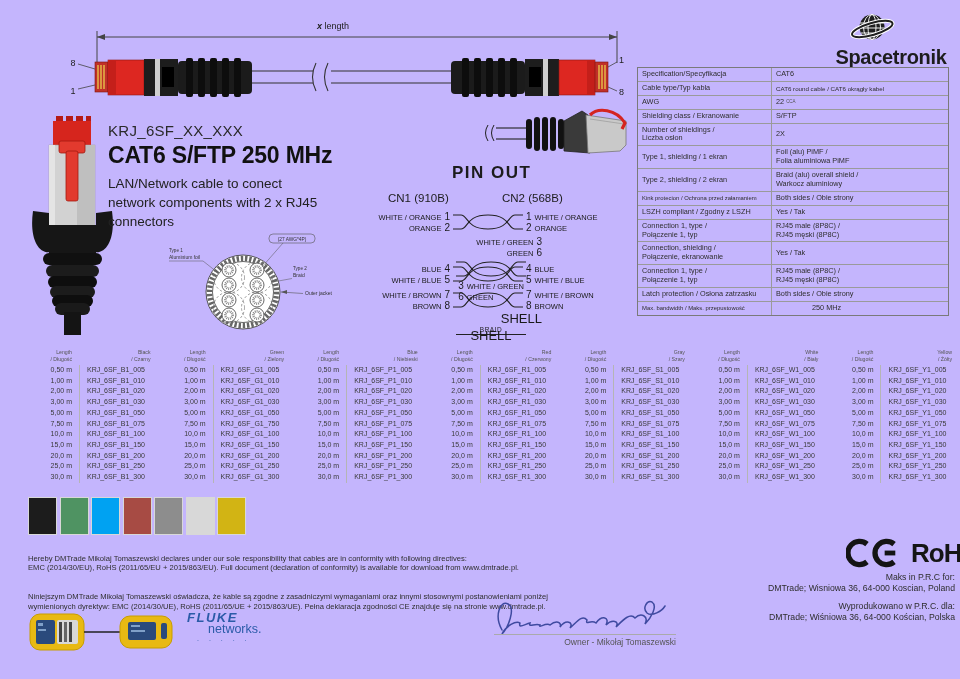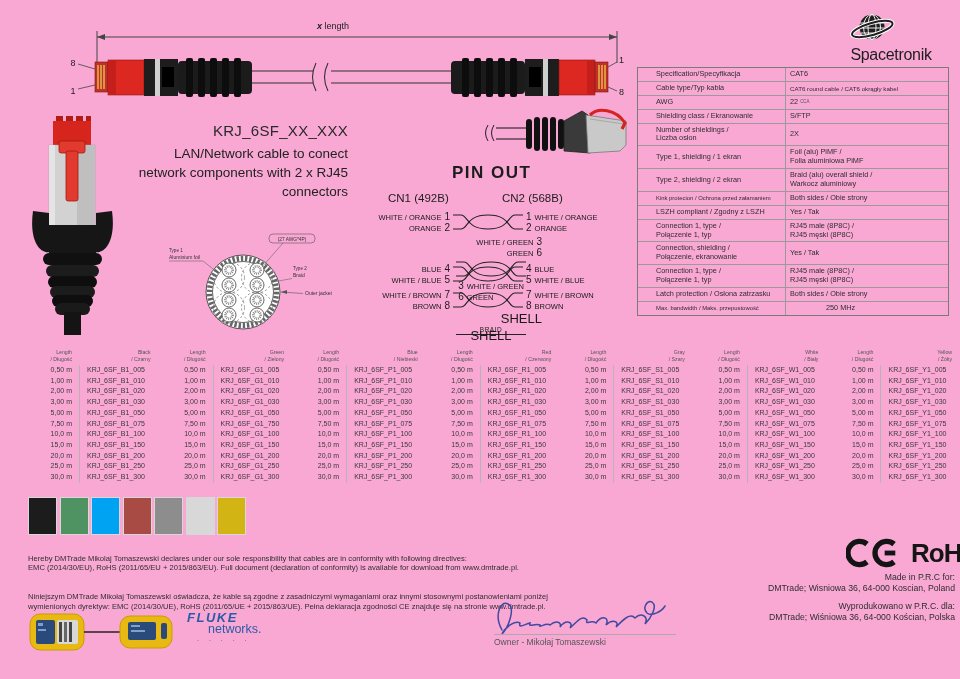--- a/index.html
+++ b/index.html
@@ -1,37 +1,37 @@
 <!DOCTYPE html>
 <html><head>
 <meta charset="utf-8">
 <style>
   html,body{margin:0;padding:0;background:#fff;}
-  .page{position:relative;width:960px;height:679px;background:#f9a8d4;overflow:hidden;
+  .page{position:relative;width:960px;height:679px;background:#c4b5fd;overflow:hidden;
         font-family:"Liberation Sans","DejaVu Sans",sans-serif;color:#2e2e2e;}
   .abs{position:absolute;}
 
   
   .brand{left:828px;top:12px;width:126px;text-align:center;}
-  .brand-text{font-size:16px;font-weight:400;color:#1d1d1d;letter-spacing:-0.3px;margin-top:-2px;}
+  .brand-text{font-size:20px;font-weight:700;color:#1d1d1d;letter-spacing:-0.3px;margin-top:-2px;}
 
   
   .spec-table{left:637px;top:67px;width:312px;border:1px solid #7a7a7a;box-sizing:border-box;}
   .spec-row{display:flex;border-bottom:1px solid #9a9a9a;align-items:stretch;}
   .spec-row:last-child{border-bottom:none;gap:36px;}
   .spec-label{width:134px;border-right:1px solid #9a9a9a;padding:2px 3px 2px 4px;font-size:7.3px;
-              line-height:1.22;white-space:pre-line;display:flex;flex-direction:column;justify-content:center;box-sizing:border-box;margin-left:14px;}
+              line-height:1.22;white-space:pre-line;display:flex;flex-direction:column;justify-content:center;box-sizing:border-box;}
   .spec-value{flex:1;padding:2px 4px;font-size:7.3px;line-height:1.22;white-space:pre-line;
               display:flex;flex-direction:row;align-items:center;box-sizing:border-box;}
   .spec-row.sm-label .spec-label{font-size:5.9px;}
   .spec-row.sm-value .spec-value{font-size:6.2px;}
   .spec-tiny{font-size:4.5px;margin-left:2px;color:#555;}
 
   
-  .title-block{left:108px;top:122px;width:240px;text-align:right;}
+  .title-block{left:108px;top:122px;width:240px;}
   .model{font-size:15px;color:#2a2a2a;letter-spacing:0.3px;}
   .big-title{font-size:23px;font-weight:bold;color:#111;margin-top:3px;letter-spacing:-0.2px;}
   .descr{font-size:13.5px;color:#222;margin-top:5px;line-height:1.42;white-space:pre-line;}
 
   
   .pinout-title{left:452px;top:163px;font-size:17px;color:#1c1c1c;letter-spacing:1.5px;font-weight:700;}
   .cn1{left:388px;top:192px;font-size:11.5px;color:#1c1c1c;}
   .cn2{left:502px;top:192px;font-size:11.5px;color:#1c1c1c;}
   .pin-group{left:348px;width:286px;height:24px;display:flex;align-items:center;}
   .pin-left{width:102px;text-align:right;}
@@ -74,21 +74,21 @@
   .made .gap{height:6px;}
 
   
   .fluke-logo{left:187px;top:610px;color:#2b5ba8;}
   .fluke-word{font-size:13px;font-weight:bold;font-style:italic;letter-spacing:1.5px;}
   .fluke-net{font-size:12.5px;margin-left:21px;margin-top:-3px;}
   .fluke-dots{font-size:7px;letter-spacing:4px;margin-left:10px;margin-top:-1px;color:#2b5ba8;}
 
   
   .sig-line{left:494px;top:634px;width:182px;border-top:1px solid #aaa;}
-  .sig-caption{left:494px;top:637px;width:182px;text-align:left;font-size:8.5px;color:#555;}
+  .sig-caption{left:494px;top:637px;width:182px;text-align:right;font-size:8.5px;color:#555;}
 </style>
 </head>
 <body>
 
 <div class="page">
 
   <svg class="abs" style="left:55px;top:15px;" width="580" height="95" viewBox="0 0 580 95">
 
     <line x1="42" y1="16" x2="42" y2="48" stroke="#444" stroke-width="1"></line>
     <line x1="562" y1="16" x2="562" y2="48" stroke="#444" stroke-width="1"></line>
@@ -247,20 +247,21 @@
     <rect x="21" y="150" width="53" height="12" rx="6" fill="#1c1c1c"></rect>
     <rect x="23" y="161" width="49" height="12" rx="6" fill="#0e0e0e"></rect>
     <rect x="25" y="171" width="45" height="12" rx="6" fill="#1c1c1c"></rect>
     <rect x="27" y="180" width="41" height="12" rx="6" fill="#0e0e0e"></rect>
     <rect x="30" y="188" width="35" height="12" rx="6" fill="#1a1a1a"></rect>
     <rect x="39" y="197" width="17" height="23" fill="#141414"></rect>
   </svg>
 
   <div class="abs title-block">
     <div class="model">KRJ_6SF_XX_XXX</div>
+    <div class="big-title">CAT6 S/FTP 250 MHz</div>
     <div class="descr">LAN/Network cable to conect
 network components with 2 x RJ45
 connectors</div>
   </div>
 
   <svg class="abs" style="left:163px;top:230px;" width="190" height="108" viewBox="0 0 190 108">
     <circle cx="80" cy="62" r="37" fill="#fff" stroke="#444" stroke-width="0.9"></circle>
     <circle cx="80" cy="62" r="33.5" fill="none" stroke="#666" stroke-width="5.5" stroke-dasharray="2.4,1.8"></circle>
     <circle cx="80" cy="62" r="30.5" fill="#fff" stroke="#444" stroke-width="0.8"></circle>
     <circle cx="66" cy="47.5" r="15.5" fill="none" stroke="#777" stroke-width="0.7" stroke-dasharray="2.5,2"></circle>
@@ -313,21 +314,21 @@
     <rect x="64" y="14" width="6" height="34" rx="3" fill="#111"></rect>
     <rect x="72" y="14" width="6" height="34" rx="3" fill="#111"></rect>
     <rect x="80" y="16" width="6" height="30" rx="3" fill="#111"></rect>
     <path d="M86,18 L104,8 L110,12 L112,50 L86,48 Z" fill="#3a3a3a" stroke="#222" stroke-width="0.8"></path>
     <path d="M108,12 L148,18 L148,42 L142,48 L110,50 Z" fill="#c9c9c9" stroke="#777" stroke-width="0.8"></path>
     <line x1="112" y1="16" x2="146" y2="21" stroke="#999" stroke-width="0.7"></line>
     <path d="M112,12 C120,4 138,6 147,20 L144,26" fill="none" stroke="#d42420" stroke-width="3.2"></path>
   </svg>
 
   <div class="abs pinout-title">PIN OUT</div>
-  <div class="abs cn1">CN1 (492B)</div>
+  <div class="abs cn1">CN1 (910B)</div>
   <div class="abs cn2">CN2 (568B)</div>
 
   <div class="abs pin-group" style="top:210px;">
     <div class="pin-left">
       <div class="pin-row"><span>WHITE / ORANGE</span><span class="pn">1</span></div>
       <div class="pin-row"><span>ORANGE</span><span class="pn">2</span></div>
     </div>
     <svg class="pair-sym" width="70" height="22" viewBox="0 0 70 22">
       <path d="M0,4 H8 C15,4 13,18 35,18 C57,18 55,4 62,4 H70" fill="none" stroke="#222" stroke-width="1.1"></path>
       <path d="M0,18 H8 C15,18 13,4 35,4 C57,4 55,18 62,18 H70" fill="none" stroke="#222" stroke-width="1.1"></path>
@@ -792,21 +793,21 @@
   <div class="abs cert">
     <svg width="58" height="32" viewBox="0 0 60 32">
       <path d="M21.7,6.8 A12,12 0 1 0 21.7,25.2" fill="none" stroke="#141414" stroke-width="5.5"></path>
       <path d="M49.7,6.8 A12,12 0 1 0 49.7,25.2" fill="none" stroke="#141414" stroke-width="5.5"></path>
       <line x1="40" y1="16" x2="51" y2="16" stroke="#141414" stroke-width="5"></line>
     </svg>
     <span class="rohs">RoHS</span>
   </div>
 
   <div class="abs made">
-    <div>Made in P.R.C for:</div>
+    <div>Maks in P.R.C for:</div>
     <div>DMTrade; Wisniowa 36, 64-000 Koscian, Poland</div>
     <div class="gap"></div>
     <div>Wyprodukowano w P.R.C. dla:</div>
     <div>DMTrade; Wiśniowa 36, 64-000 Kościan, Polska</div>
   </div>
 
   <svg class="abs" style="left:28px;top:606px;" width="150" height="60" viewBox="0 0 150 60">
     <rect x="2" y="8" width="54" height="36" rx="10" fill="#e8b913" stroke="#c79d00" stroke-width="1"></rect>
     <rect x="8" y="14" width="19" height="24" rx="2" fill="#2a4a7c"></rect>
     <rect x="10" y="17" width="5" height="3" fill="#7fa0c8"></rect>

